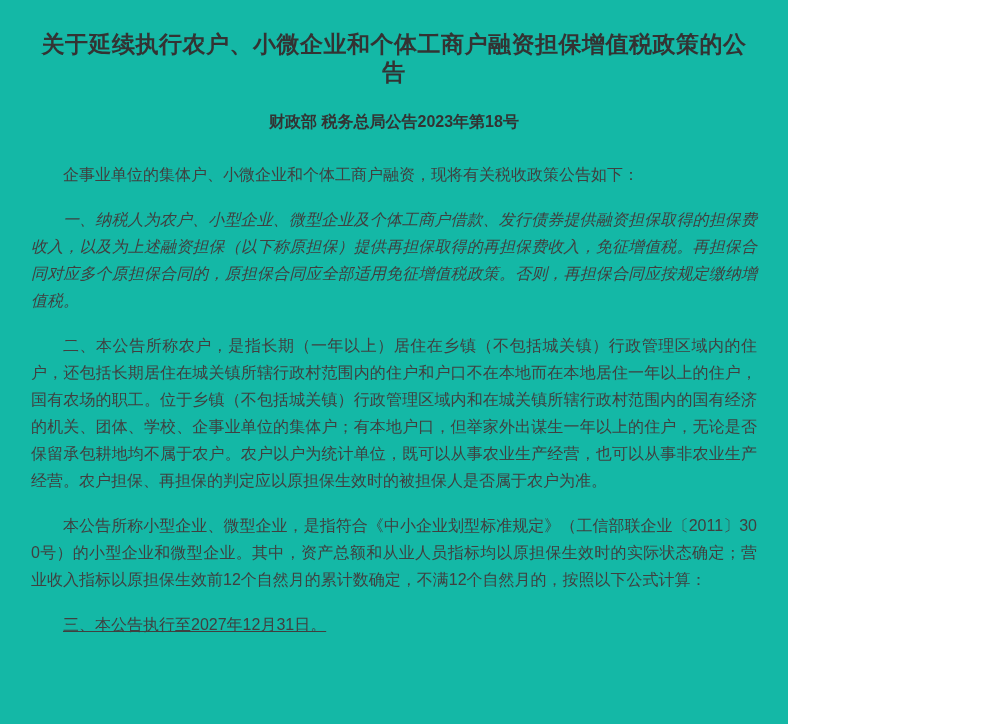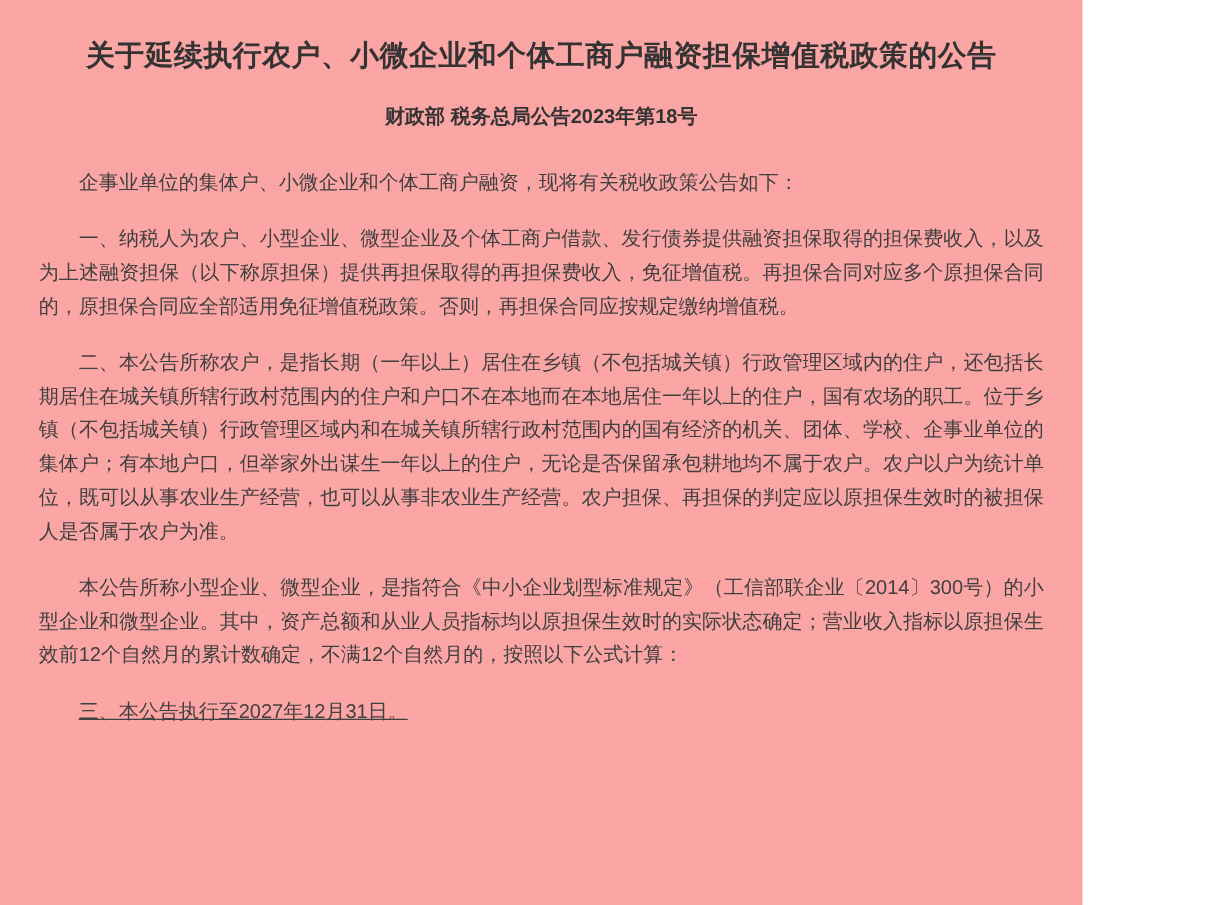--- a/index.html
+++ b/index.html
@@ -8,23 +8,23 @@
     padding: 0;
     background: #ffffff;
   }
   body {
     width: 981px;
     height: 724px;
     overflow: hidden;
     font-family: "Liberation Sans", "DejaVu Sans", sans-serif;
   }
   .page {
-    width: 866px;
+    width: 788px;
     height: 724px;
-    background: #fca5a5;
+    background: #14b8a6;
     padding: 30px 31px 0 31px;
   }
   .doc-title {
     margin: 0;
     text-align: center;
     font-size: 23px;
     line-height: 28px;
     font-weight: bold;
     color: #333333;
     letter-spacing: 0.5px;
@@ -54,18 +54,18 @@
 </head>
 <body style="background: rgb(255, 255, 255);">
 
 <div class="page">
   <h1 class="doc-title" style="color: rgb(51, 51, 51);">关于延续执行农户、小微企业和个体工商户融资担保增值税政策的公告</h1>
 
   <div class="doc-subtitle" style="color: rgb(51, 51, 51);">财政部 税务总局公告2023年第18号</div>
 
   <div class="doc-body">
     <p style="color: rgb(64, 64, 64);">企事业单位的集体户、小微企业和个体工商户融资，现将有关税收政策公告如下：</p>
-    <p style="color: rgb(64, 64, 64);">一、纳税人为农户、小型企业、微型企业及个体工商户借款、发行债券提供融资担保取得的担保费收入，以及为上述融资担保（以下称原担保）提供再担保取得的再担保费收入，免征增值税。再担保合同对应多个原担保合同的，原担保合同应全部适用免征增值税政策。否则，再担保合同应按规定缴纳增值税。</p>
+    <p style="color: rgb(64, 64, 64); font-style: italic;">一、纳税人为农户、小型企业、微型企业及个体工商户借款、发行债券提供融资担保取得的担保费收入，以及为上述融资担保（以下称原担保）提供再担保取得的再担保费收入，免征增值税。再担保合同对应多个原担保合同的，原担保合同应全部适用免征增值税政策。否则，再担保合同应按规定缴纳增值税。</p>
     <p style="color: rgb(64, 64, 64);">二、本公告所称农户，是指长期（一年以上）居住在乡镇（不包括城关镇）行政管理区域内的住户，还包括长期居住在城关镇所辖行政村范围内的住户和户口不在本地而在本地居住一年以上的住户，国有农场的职工。位于乡镇（不包括城关镇）行政管理区域内和在城关镇所辖行政村范围内的国有经济的机关、团体、学校、企事业单位的集体户；有本地户口，但举家外出谋生一年以上的住户，无论是否保留承包耕地均不属于农户。农户以户为统计单位，既可以从事农业生产经营，也可以从事非农业生产经营。农户担保、再担保的判定应以原担保生效时的被担保人是否属于农户为准。</p>
-    <p style="color: rgb(64, 64, 64);">本公告所称小型企业、微型企业，是指符合《中小企业划型标准规定》（工信部联企业〔2014〕300号）的小型企业和微型企业。其中，资产总额和从业人员指标均以原担保生效时的实际状态确定；营业收入指标以原担保生效前12个自然月的累计数确定，不满12个自然月的，按照以下公式计算：</p>
+    <p style="color: rgb(64, 64, 64);">本公告所称小型企业、微型企业，是指符合《中小企业划型标准规定》（工信部联企业〔2011〕300号）的小型企业和微型企业。其中，资产总额和从业人员指标均以原担保生效时的实际状态确定；营业收入指标以原担保生效前12个自然月的累计数确定，不满12个自然月的，按照以下公式计算：</p>
     <p style="color: rgb(64, 64, 64); text-decoration: underline;">三、本公告执行至2027年12月31日。</p>
   </div>
 </div>
 
 </body></html>

